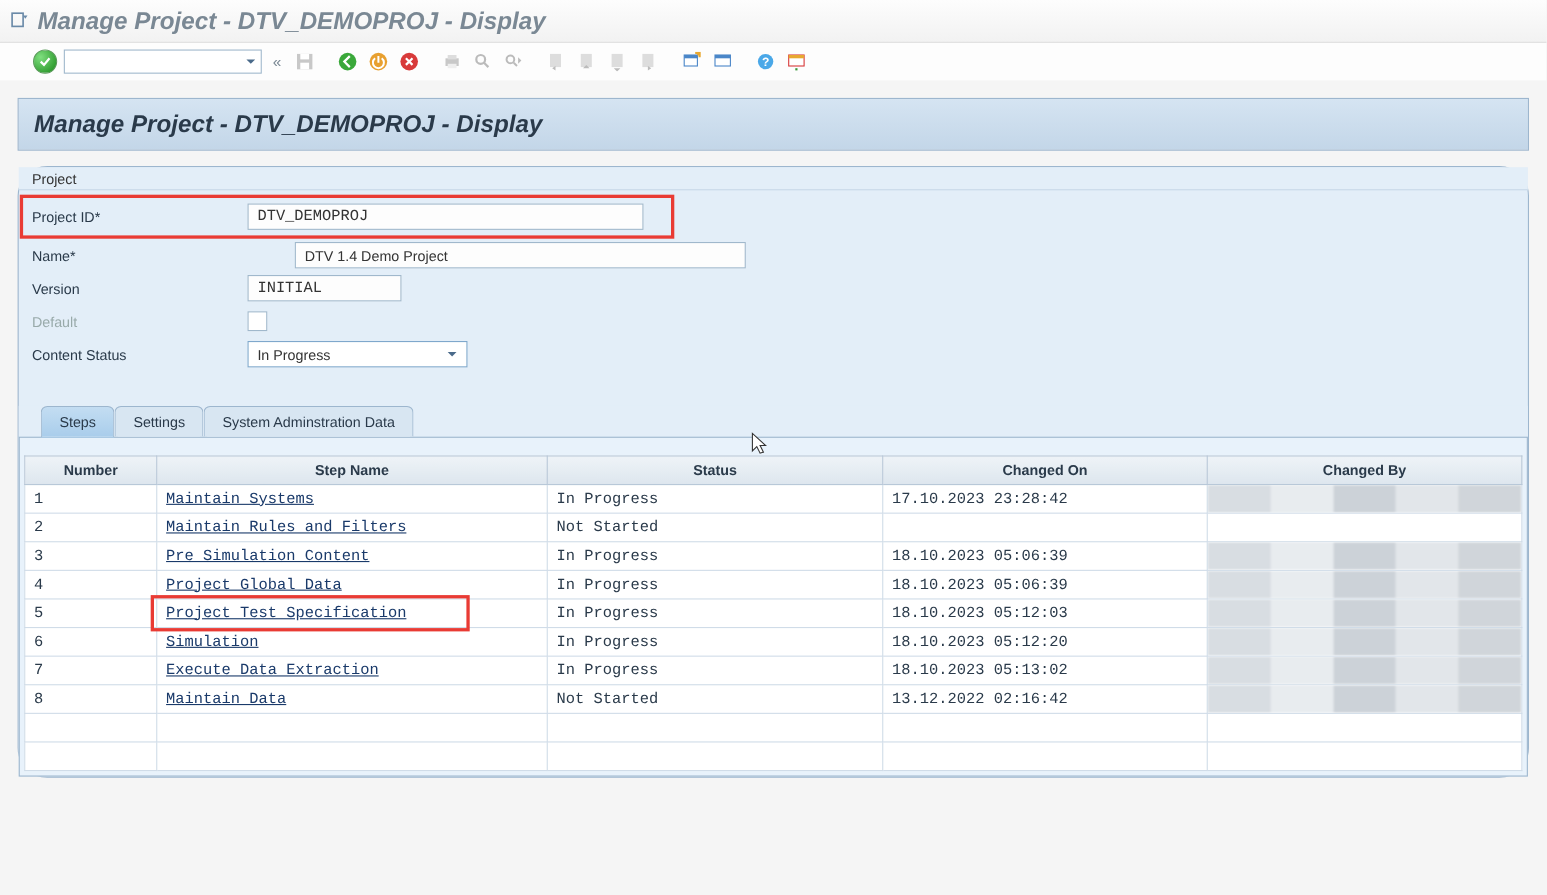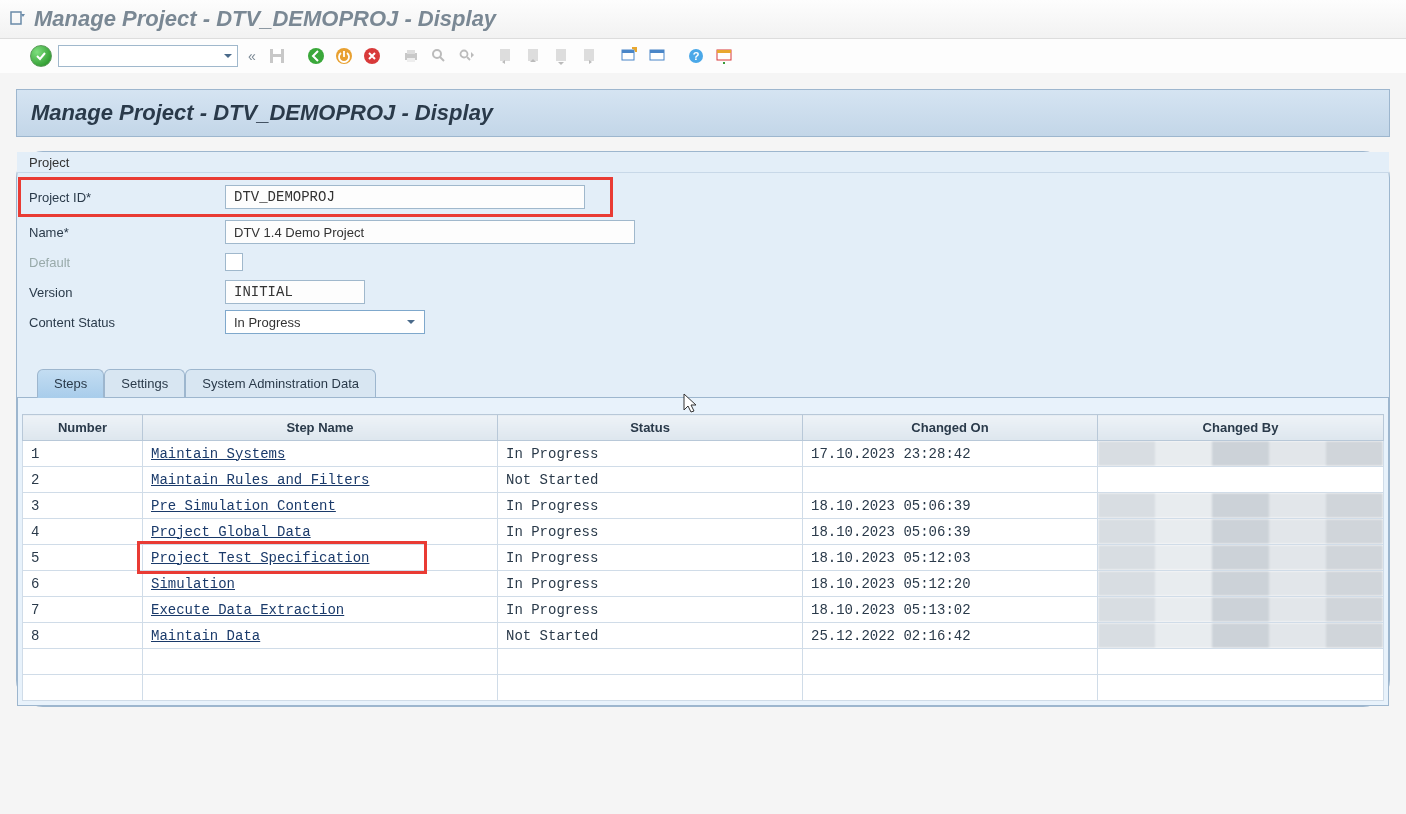--- a/index.html
+++ b/index.html
@@ -84,21 +84,21 @@
   }
   .form-area {
     padding:4px 8px;
   }
   .form-row { display:flex;align-items:center;min-height:30px;}
   .form-label { width:200px;color:#2a3a4a;padding-left:4px;}
   .form-input {
     height:24px;border:1px solid #a0b8cc;background:#fdfdfd;padding:2px 8px;font-family:'Courier New',monospace;font-size:14px;
     display:flex;align-items:center;
   }
-  .form-input.plain { font-family:Arial,sans-serif;font-size:13px;border:1px solid #a0b8cc;background:#fdfdfd;}
+  .form-input.plain { font-family:Arial,sans-serif;font-size:13px;border:1px solid #a0b8cc;background:#fdfdfd;margin-left:43px;}
   .form-select {
     height:24px;border:1px solid #7fa8cc;background:white;padding:2px 8px;font-size:13px;
     display:flex;align-items:center;justify-content:space-between;cursor:pointer;
   }
   .highlight-red {
     border:3px solid #e93b34; padding:2px 4px; margin-left:-7px;
     display:flex;align-items:center; width:595px;
   }
   .checkbox-box {
     width:18px;height:18px;border:1px solid #a0b8cc;background:white;
@@ -321,26 +321,26 @@
         <div class="form-row" style="flex:1;">
           <div class="form-label">Project ID*</div>
           <div class="form-input" style="width:360px;">DTV_DEMOPROJ</div>
         </div>
       </div>
       <div class="form-row">
         <div class="form-label">Name*</div>
         <div class="form-input plain" style="width:410px;">DTV 1.4 Demo Project</div>
       </div>
       <div class="form-row">
+        <div class="form-label">Version</div>
+        <div class="form-input" style="width:140px;">INITIAL</div>
+      </div>
+      <div class="form-row">
         <div class="form-label" style="color:#9aa;">Default</div>
         <div class="checkbox-box"></div>
-      </div>
-      <div class="form-row">
-        <div class="form-label">Version</div>
-        <div class="form-input" style="width:140px;">INITIAL</div>
       </div>
       <div class="form-row">
         <div class="form-label">Content Status</div>
         <div class="form-select" style="width:200px;">
           <span>In Progress</span>
           <svg width="10" height="10" viewBox="0 0 10 10">
               <path d="M1 3 L5 7 L9 3" fill="#4a6a8a"></path>
             </svg>
         </div>
       </div>
@@ -419,21 +419,21 @@
             <td>7</td>
             <td class="link"><span>Execute Data Extraction</span></td>
             <td>In Progress</td>
             <td>18.10.2023 05:13:02</td>
             <td class="redacted"></td>
           </tr>
           <tr>
             <td>8</td>
             <td class="link"><span>Maintain Data</span></td>
             <td>Not Started</td>
-            <td>25.12.2022 02:16:42</td>
+            <td>13.12.2022 02:16:42</td>
             <td class="redacted"></td>
           </tr>
           <tr>
               <td></td>
               <td></td>
               <td></td>
               <td></td>
               <td></td>
             </tr>
           <tr>

